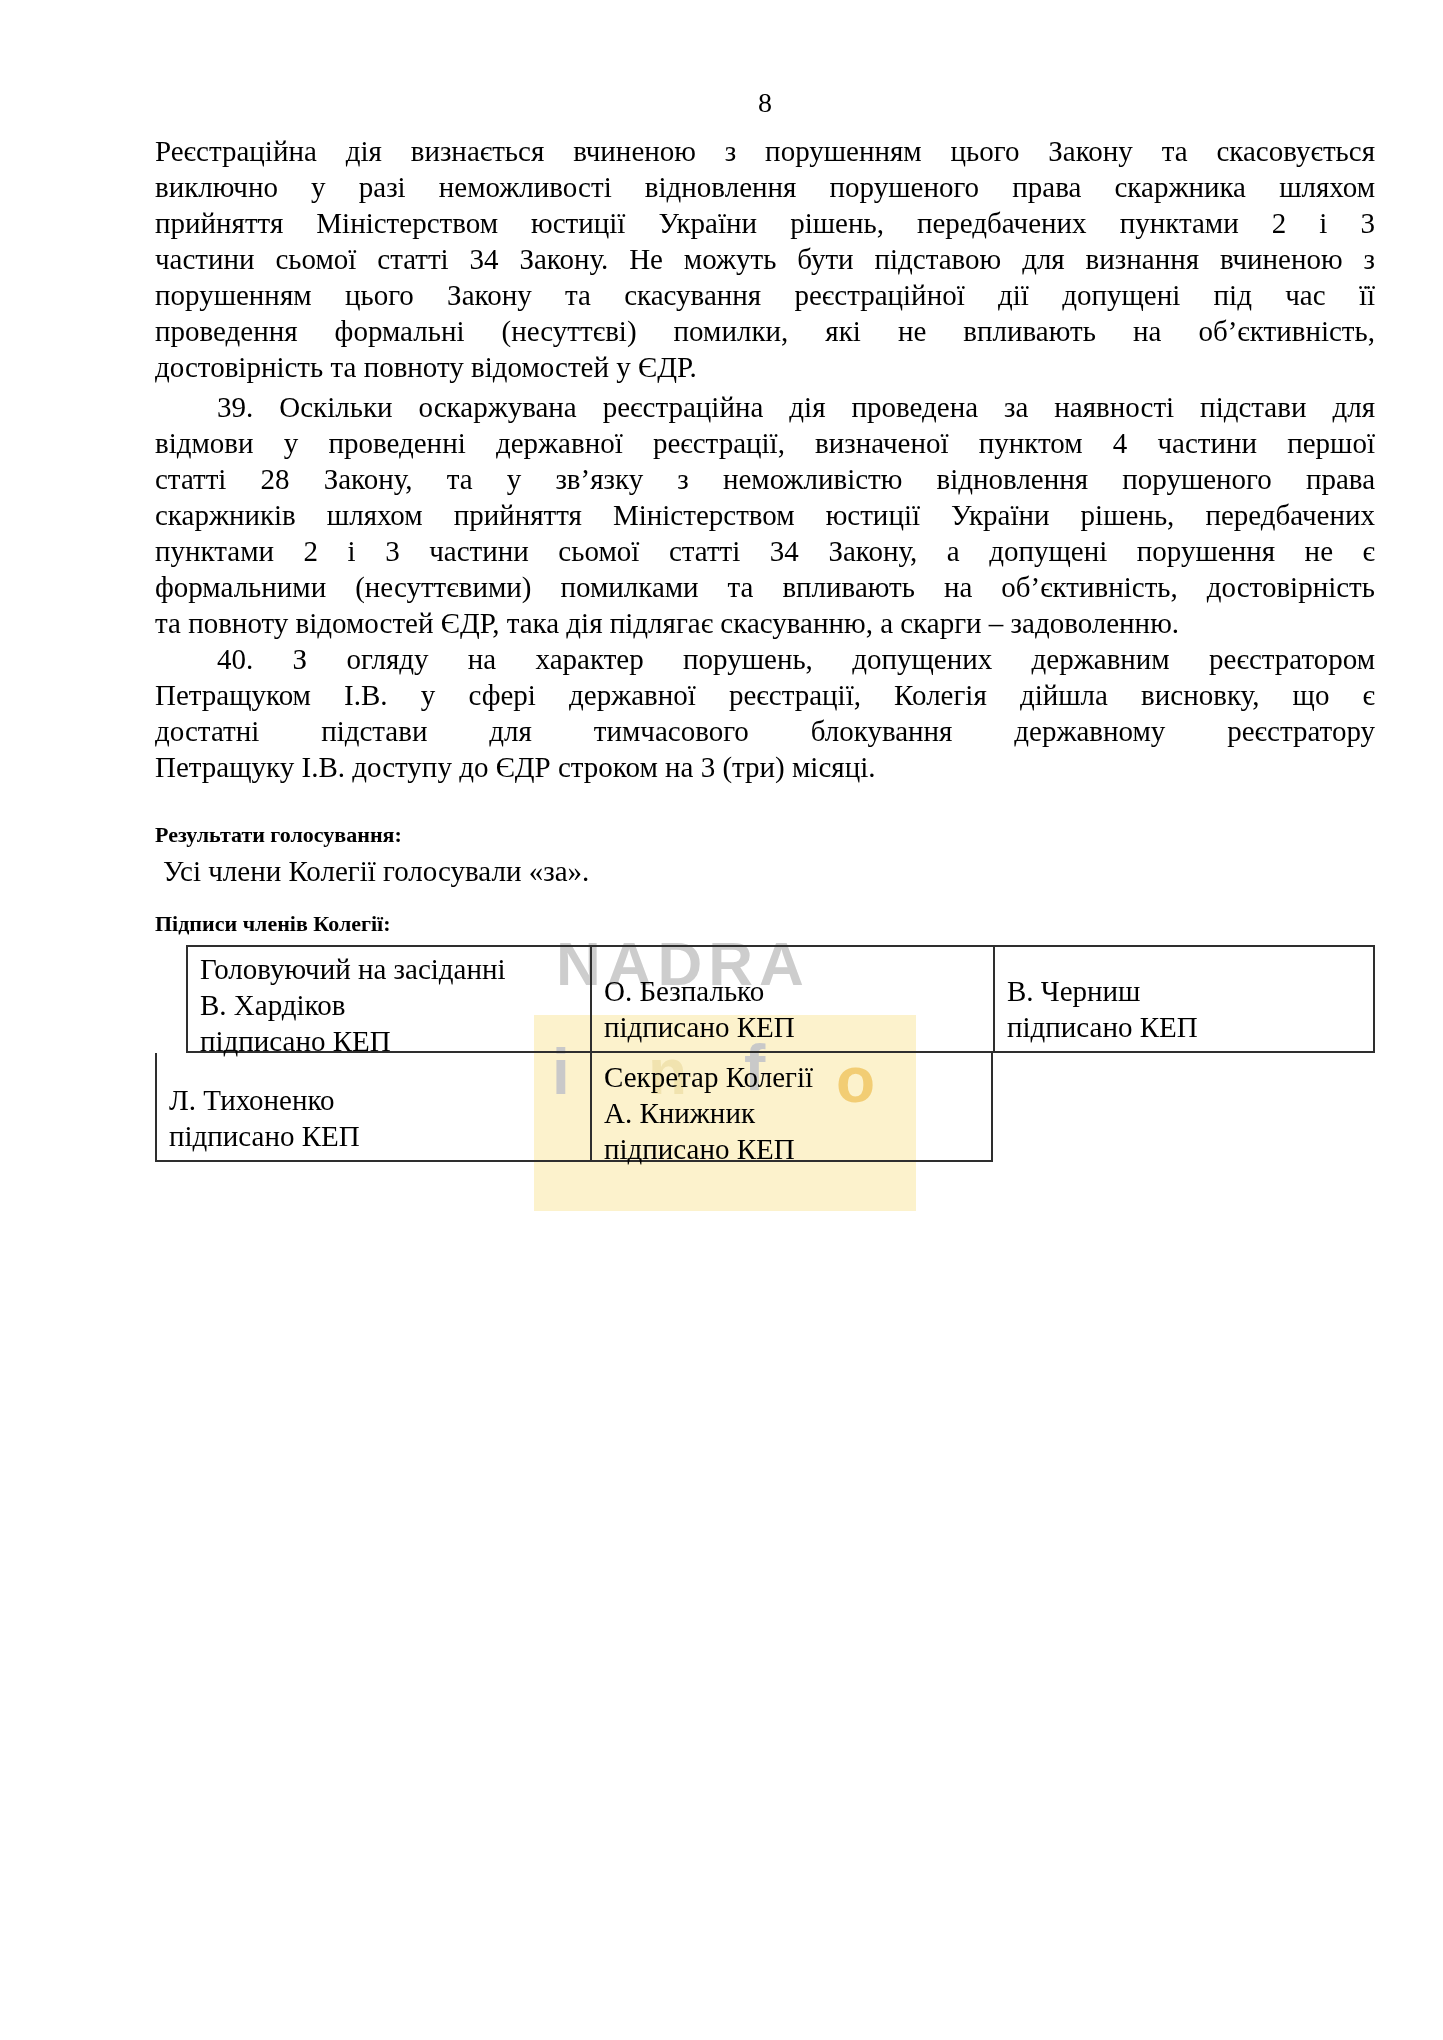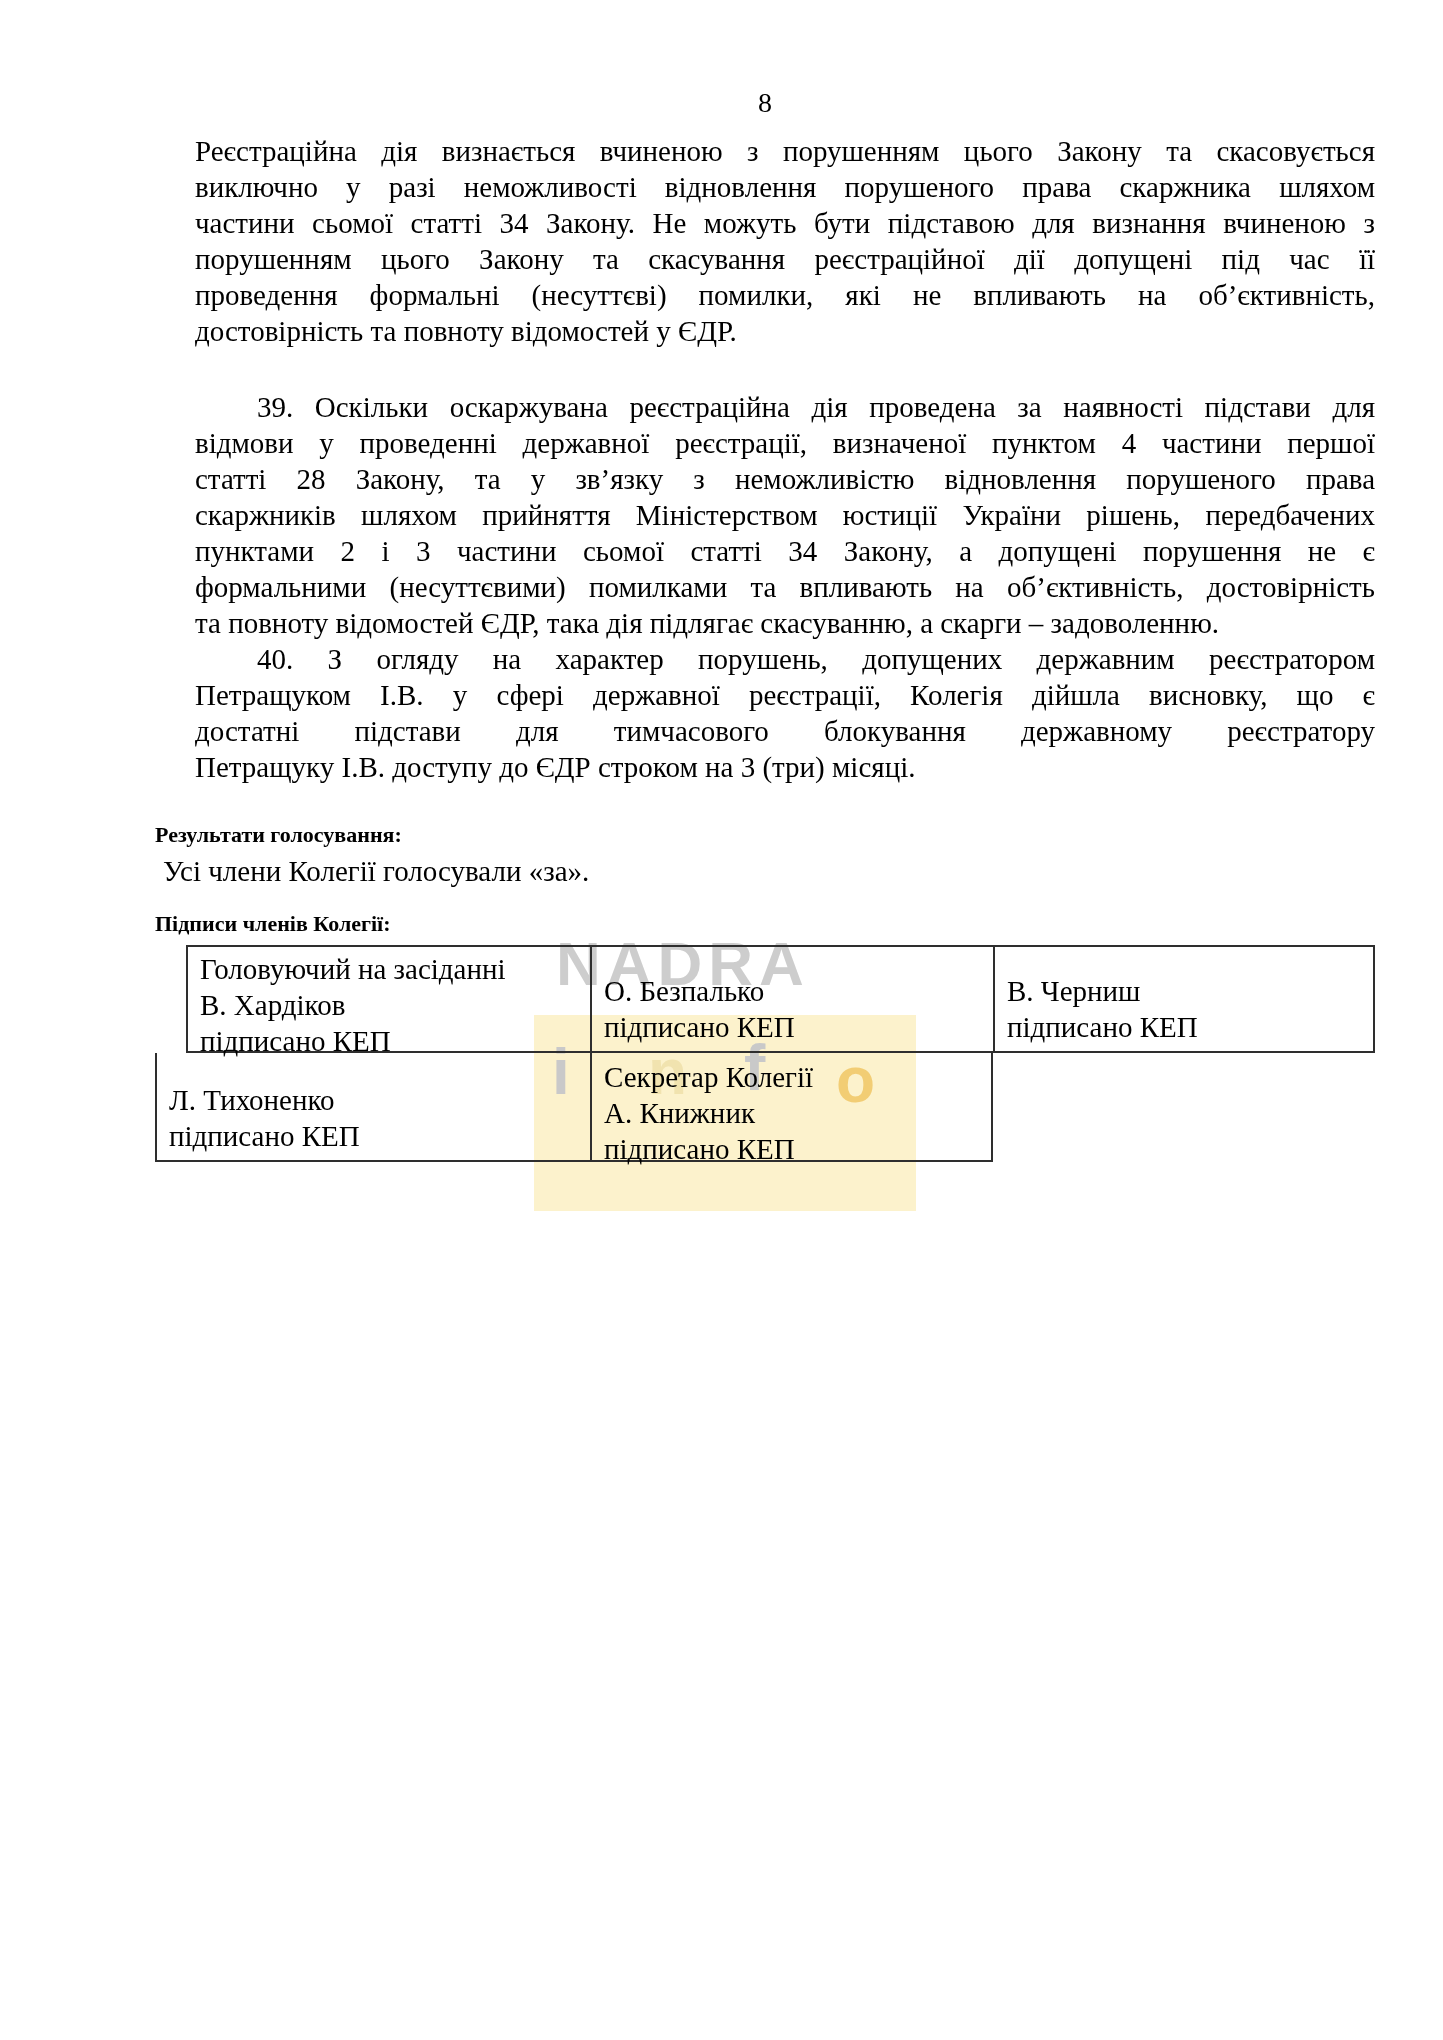--- a/index.html
+++ b/index.html
@@ -7,21 +7,21 @@
     position:relative;
     width:1443px;height:2040px;
     background:#ffffff;
     overflow:hidden;
     font-family:"Liberation Serif","DejaVu Serif",serif;
     color:#000;
   }
   
   .block{position:absolute;left:155px;width:1220px;font-size:29px;line-height:36px;}
   .pageno{text-align:center;font-size:28px;}
-  .jline{text-align:justify;text-align-last:justify;white-space:normal;margin-left:40px;}
+  .jline{text-align:justify;text-align-last:justify;white-space:normal;}
   .jline.last{text-align-last:left;}
   .jline.indent{text-indent:62px;}
   .heading{font-weight:bold;font-size:22px;}
   
   .wm-nadra{
     position:absolute;left:556px;top:916px;
     font-family:"Liberation Sans","DejaVu Sans",sans-serif;
     font-weight:bold;font-size:62px;line-height:95px;
     letter-spacing:6px;color:#bdbdbd;opacity:.75;z-index:1;
   }
@@ -64,20 +64,21 @@
   <span class="wm-letter wm-i">i</span>
   <span class="wm-letter wm-n">n</span>
   <span class="wm-letter wm-f">f</span>
   <span class="wm-letter wm-o">o</span>
 
   <div class="block pageno" style="top:85px;">8</div>
 
   <div class="block" style="top:133px;">
     <div class="jline">Реєстраційна дія визнається вчиненою з порушенням цього Закону та скасовується</div>
     <div class="jline">виключно у разі неможливості відновлення порушеного права скаржника шляхом</div>
+    <div class="jline">прийняття Міністерством юстиції України рішень, передбачених пунктами 2 і 3</div>
     <div class="jline">частини сьомої статті 34 Закону. Не можуть бути підставою для визнання вчиненою з</div>
     <div class="jline">порушенням цього Закону та скасування реєстраційної дії допущені під час її</div>
     <div class="jline">проведення формальні (несуттєві) помилки, які не впливають на об’єктивність,</div>
     <div class="jline last">достовірність та повноту відомостей у ЄДР.</div>
   </div>
 
   <div class="block" style="top:389px;">
     <div class="jline indent">39. Оскільки оскаржувана реєстраційна дія проведена за наявності підстави для</div>
     <div class="jline">відмови у проведенні державної реєстрації, визначеної пунктом 4 частини першої</div>
     <div class="jline">статті 28 Закону, та у зв’язку з неможливістю відновлення порушеного права</div>

